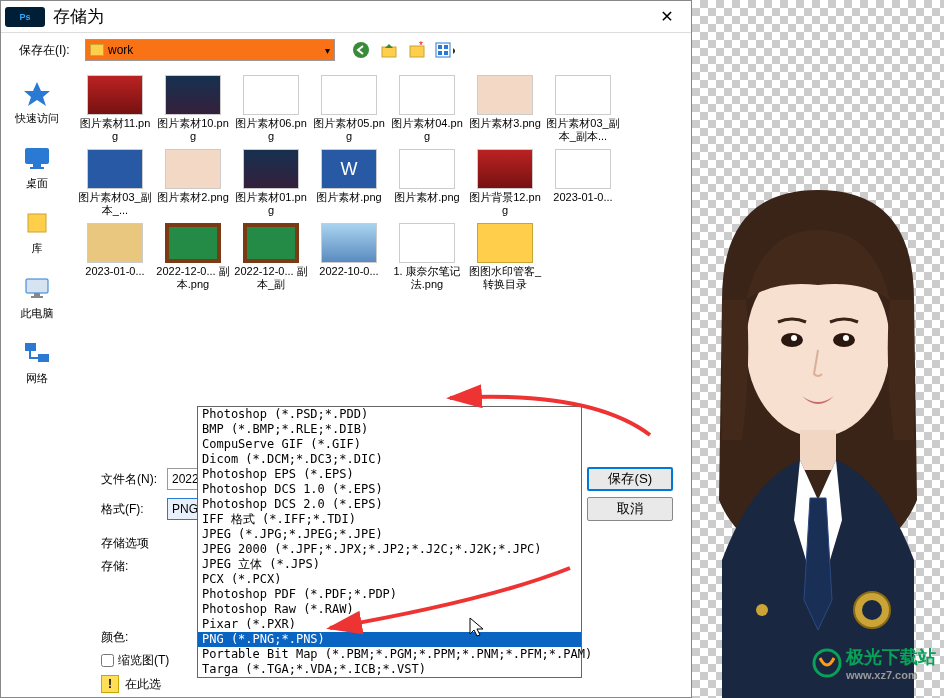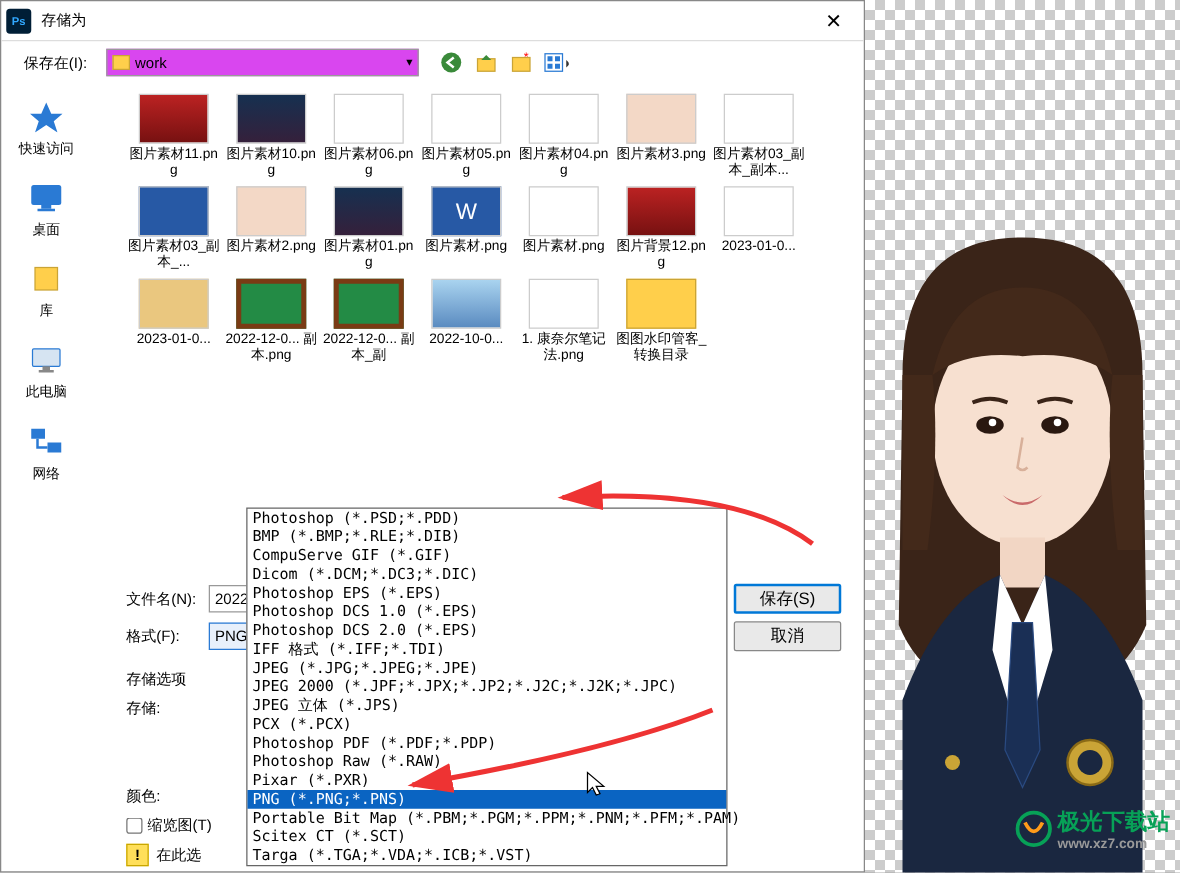--- a/index.html
+++ b/index.html
@@ -1,33 +1,33 @@
 <!DOCTYPE html>
 <html><head>
 <meta charset="utf-8">
 <style>
 * { box-sizing: border-box; margin: 0; padding: 0; }
 body { font-family: "Microsoft YaHei", Tahoma, Arial, sans-serif; font-size: 12px; background: #535353; width: 944px; height: 698px; overflow: hidden; position: relative; }
 .dialog { position: absolute; left: 0; top: 0; width: 692px; height: 698px; background: #fff; border: 1px solid #888; display: flex; flex-direction: column; }
 .titlebar { display: flex; align-items: center; height: 32px; padding: 0 4px; border-bottom: 1px solid #ddd; }
-.ps-badge { width: 20px; height: 20px; background: #001e36; color: #31a8ff; font-size: 9px; font-weight: bold; display: flex; align-items: center; justify-content: center; border-radius: 3px; margin-right: 8px; }
-.titlebar .title { flex: 1; font-size: 12px; }
+.ps-badge { width: 40px; height: 20px; background: #001e36; color: #31a8ff; font-size: 9px; font-weight: bold; display: flex; align-items: center; justify-content: center; border-radius: 3px; margin-right: 8px; }
+.titlebar .title { flex: 1; font-size: 17px; }
 .titlebar .close { width: 40px; height: 30px; display: flex; align-items: center; justify-content: center; cursor: pointer; font-size: 16px; }
 .toolbar { display: flex; align-items: center; gap: 6px; padding: 6px 18px; }
 .toolbar label { min-width: 60px; }
-.folder-combo { flex: 1; display: flex; align-items: center; border: 1px solid #999; height: 22px; padding: 0 4px; background: #d946ef; max-width: 250px; }
+.folder-combo { flex: 1; display: flex; align-items: center; border: 1px solid #999; height: 22px; padding: 0 4px; background: #f97316; max-width: 250px; }
 .folder-icon { width: 14px; height: 12px; background: #ffcf4b; border: 1px solid #caa436; margin-right: 4px; }
 .folder-combo .dd { margin-left: auto; font-size: 10px; }
 .tb-icons { display: flex; gap: 8px; margin-left: 10px; }
 .tb-ico { width: 20px; height: 20px; display: flex; align-items: center; justify-content: center; cursor: pointer; }
 .body { flex: 1; display: flex; overflow: hidden; }
 .places { width: 72px; display: flex; flex-direction: column; gap: 18px; padding: 12px 4px; }
 .place { display: flex; flex-direction: column; align-items: center; gap: 4px; cursor: pointer; font-size: 11px; }
 .place .pi { width: 34px; height: 28px; display: flex; align-items: center; justify-content: center; }
-.fileview { flex: 1; overflow: hidden; padding: 8px; margin-left: 24px; }
+.fileview { flex: 1; overflow: hidden; padding: 8px; }
 .thumbs { display: flex; flex-wrap: wrap; gap: 6px 10px; align-content: flex-start; }
 .thumb { width: 68px; display: flex; flex-direction: column; align-items: center; gap: 2px; cursor: pointer; }
 .thumb .pic { width: 56px; height: 40px; border: 1px solid #ccc; background: #eee; display: flex; align-items: center; justify-content: center; font-size: 18px; overflow: hidden; }
 .thumb .pic-red { background: linear-gradient(#b22, #711); }
 .thumb .pic-night { background: linear-gradient(#163050, #35203b); }
 .thumb .pic-white { background: #fff; }
 .thumb .pic-blue { background: #2759a5; color: #fff; }
 .thumb .pic-yellow { background: #eac77f; }
 .thumb .pic-green { background: #238b45; border: 4px solid #7a3b14; }
 .thumb .pic-lake { background: linear-gradient(#a9d3ef, #5a8bc0); }
@@ -290,21 +290,20 @@
     <div class="opt">IFF 格式 (*.IFF;*.TDI)</div>
     <div class="opt">JPEG (*.JPG;*.JPEG;*.JPE)</div>
     <div class="opt">JPEG 2000 (*.JPF;*.JPX;*.JP2;*.J2C;*.J2K;*.JPC)</div>
     <div class="opt">JPEG 立体 (*.JPS)</div>
     <div class="opt">PCX (*.PCX)</div>
     <div class="opt">Photoshop PDF (*.PDF;*.PDP)</div>
     <div class="opt">Photoshop Raw (*.RAW)</div>
     <div class="opt">Pixar (*.PXR)</div>
     <div class="opt sel">PNG (*.PNG;*.PNS)</div>
     <div class="opt">Portable Bit Map (*.PBM;*.PGM;*.PPM;*.PNM;*.PFM;*.PAM)</div>
-    <div class="opt">Scitex CT (*.SCT)</div>
     <div class="opt">Targa (*.TGA;*.VDA;*.ICB;*.VST)</div>
   </div>
 
 <div class="canvas">
   <svg class="portrait" viewBox="0 0 252 560">
 
     <path d="M30 120 Q30 10 126 10 Q222 10 222 120 L225 320 Q200 380 126 380 Q52 380 27 320 Z" fill="#3a2418"></path>
 
     <ellipse cx="126" cy="165" rx="72" ry="92" fill="#f7e0d0"></ellipse>
 

